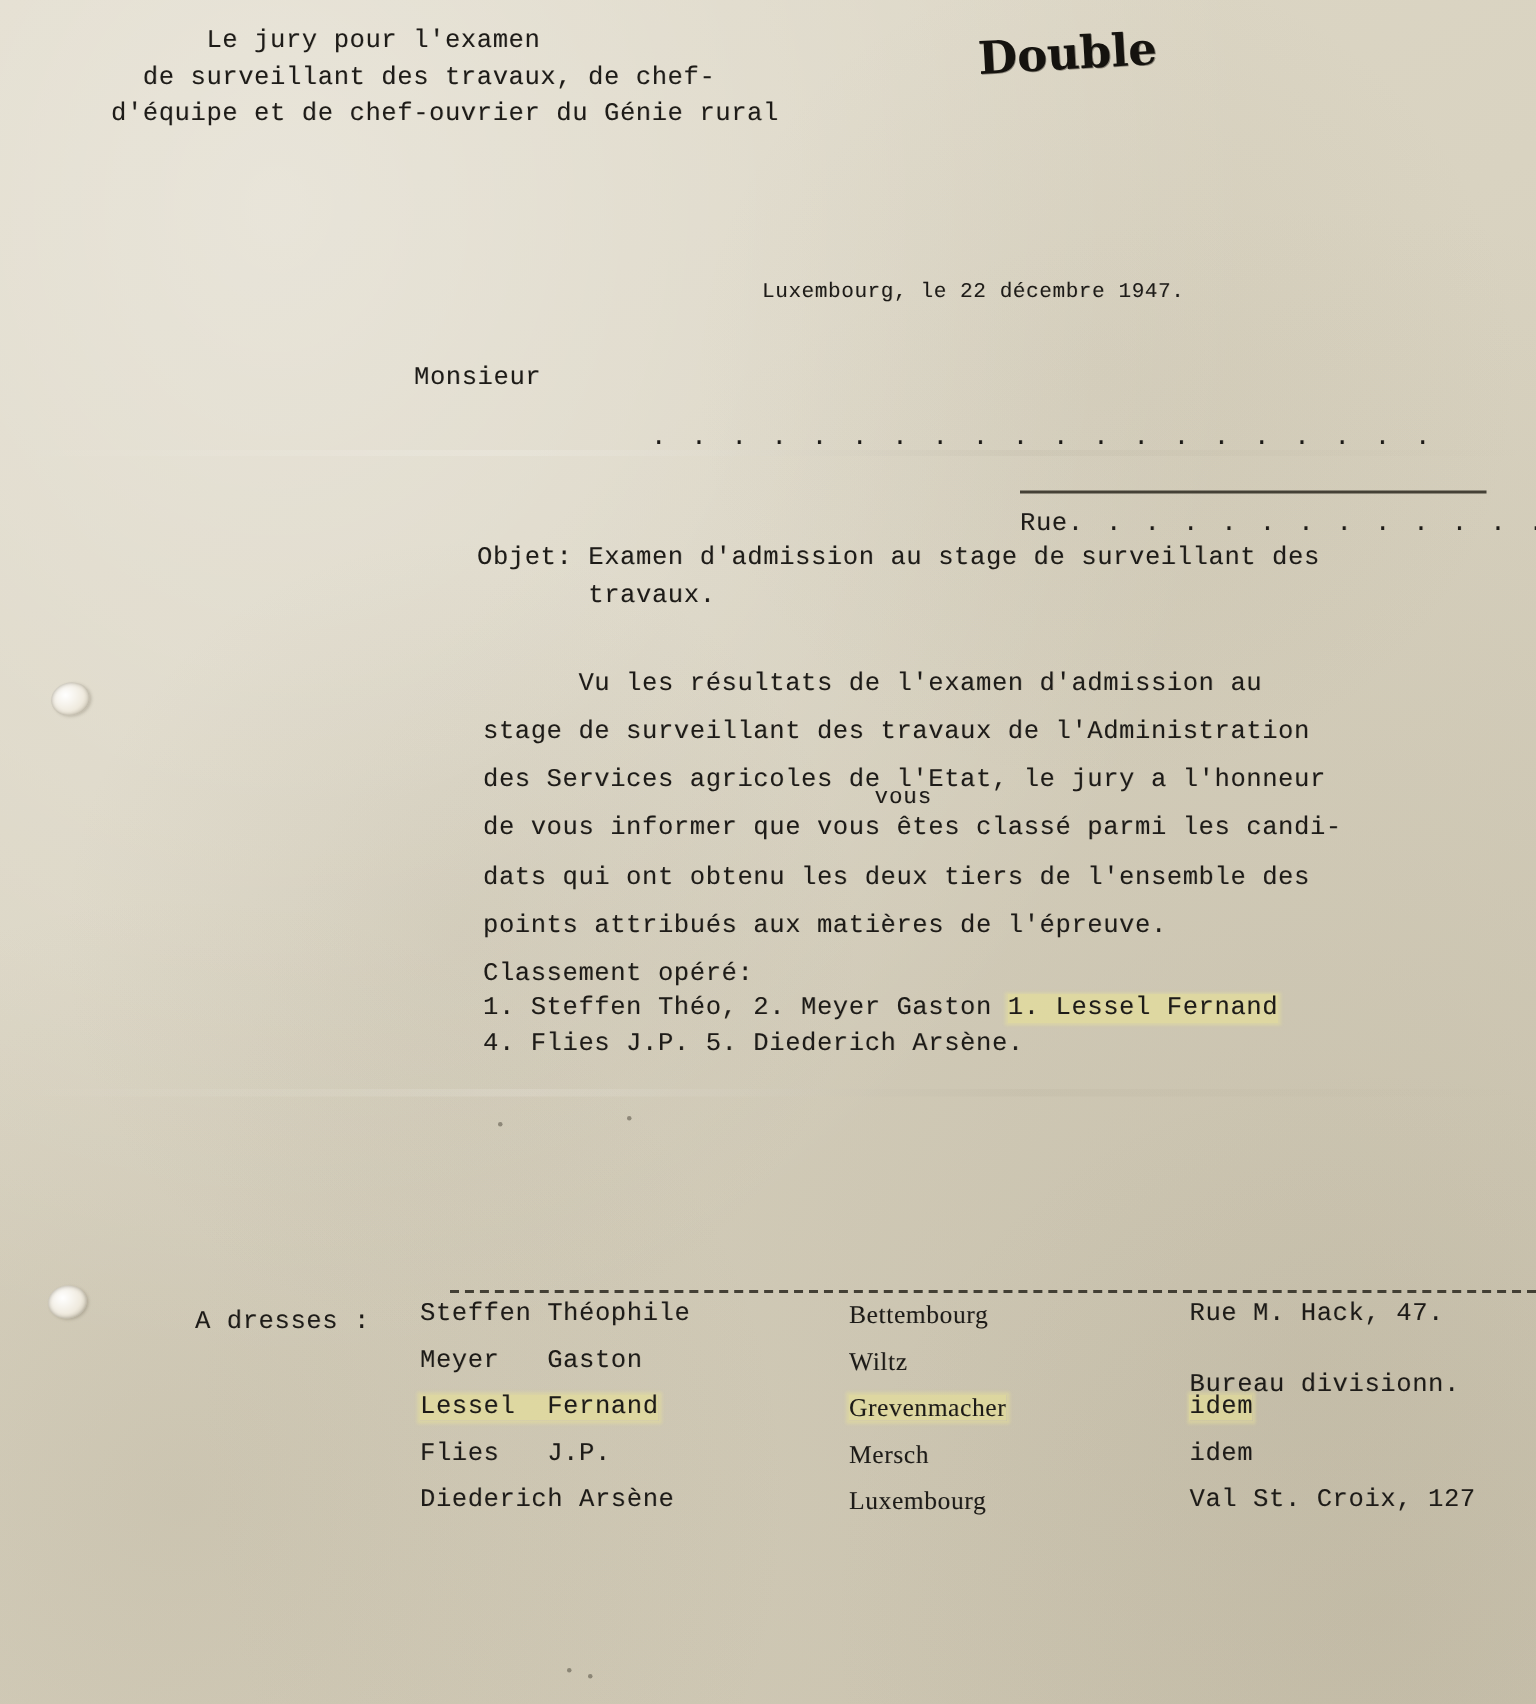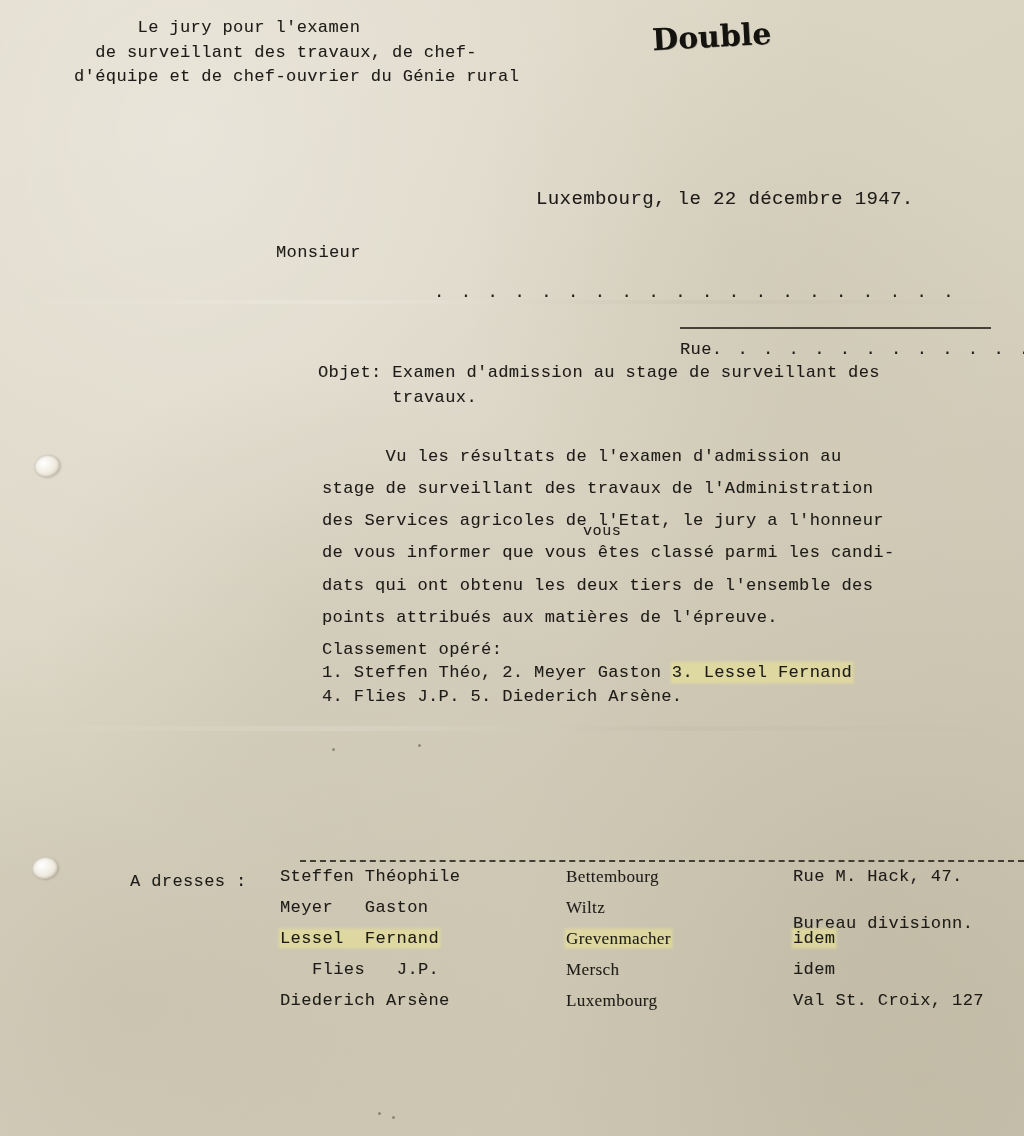--- a/index.html
+++ b/index.html
@@ -60,21 +60,21 @@
     left: 652px;
     top: 16px;
     font-family: "DejaVu Serif", "Liberation Serif", serif;
     font-weight: 700;
     font-size: 30px;
     letter-spacing: 0px;
     transform: rotate(-3.2deg);
     color: #15130f;
     text-shadow: 0.6px 0.5px 0 rgba(40,36,28,0.45);
   }
-  #place { left: 536px; top: 186px; font-size: 19px; }
+  #place { left: 508px; top: 186px; font-size: 14px; }
   #monsieur { left: 276px; top: 241px; font-size: 17px; }
   #dots1 { left: 434px; top: 281px; font-size: 17px; letter-spacing: 3.2px; }
   #rule1 {
     position: absolute;
     left: 680px;
     top: 327px;
     width: 311px;
     height: 2px;
     background: #2b281f;
     opacity: 0.85;
@@ -168,41 +168,41 @@
 des Services agricoles de l'Etat, le jury a l'honneur
 de vous informer que vous êtes classé parmi les candi-
 dats qui ont obtenu les deux tiers de l'ensemble des
 points attribués aux matières de l'épreuve.</div>
 
   <div class="text" id="objet">Objet: Examen d'admission au stage de surveillant des
        travaux.</div>
   <div class="text" id="vous-ins">vous</div>
 
   <div class="text" id="classement"><span>Classement opéré:</span>
-<span>1. Steffen Théo, 2. Meyer Gaston </span><span class="hl">3. Lessel Fernand</span>
+<span>1. Steffen Théo, 2. Meyer Gaston </span><span class="hl">1. Lessel Fernand</span>
 <span>4. Flies J.P. 5. Diederich Arsène.</span></div>
 
 
   <div id="dashrule"></div>
 
   <div class="text" id="addr-label">A dresses :</div>
 
   <div class="text addr-row addr-col1" style="top:868px;"><span>Steffen Théophile</span></div>
   <div class="text addr-row addr-col2" style="top:868px;">Bettembourg</div>
   <div class="text addr-row addr-col3" style="top:868px;">Rue M. Hack, 47.</div>
 
   <div class="text addr-row addr-col1" style="top:899px;"><span>Meyer   Gaston</span></div>
   <div class="text addr-row addr-col2" style="top:899px;">Wiltz</div>
   <div class="text addr-row addr-col3" style="top:899px;margin-top:16px;">Bureau divisionn.</div>
 
   <div class="text addr-row addr-col1 hl" style="top:930px;"><span>Lessel  Fernand</span></div>
   <div class="text addr-row addr-col2 hl" style="top:930px;">Grevenmacher</div>
   <div class="text addr-row addr-col3 hl" style="top:930px;">idem</div>
 
-  <div class="text addr-row addr-col1" style="top:961px;margin-left:32px;"><span>Flies   J.P.</span></div>
+  <div class="text addr-row addr-col1" style="top:961px;"><span>Flies   J.P.</span></div>
   <div class="text addr-row addr-col2" style="top:961px;">Mersch</div>
   <div class="text addr-row addr-col3" style="top:961px;">idem</div>
 
   <div class="text addr-row addr-col1" style="top:992px;"><span>Diederich Arsène</span></div>
   <div class="text addr-row addr-col2" style="top:992px;">Luxembourg</div>
   <div class="text addr-row addr-col3" style="top:992px;">Val St. Croix, 127</div>
 
   <div class="speck" style="left:332px; top:748px;"></div>
   <div class="speck" style="left:418px; top:744px;"></div>
   <div class="speck" style="left:378px; top:1112px;"></div>

